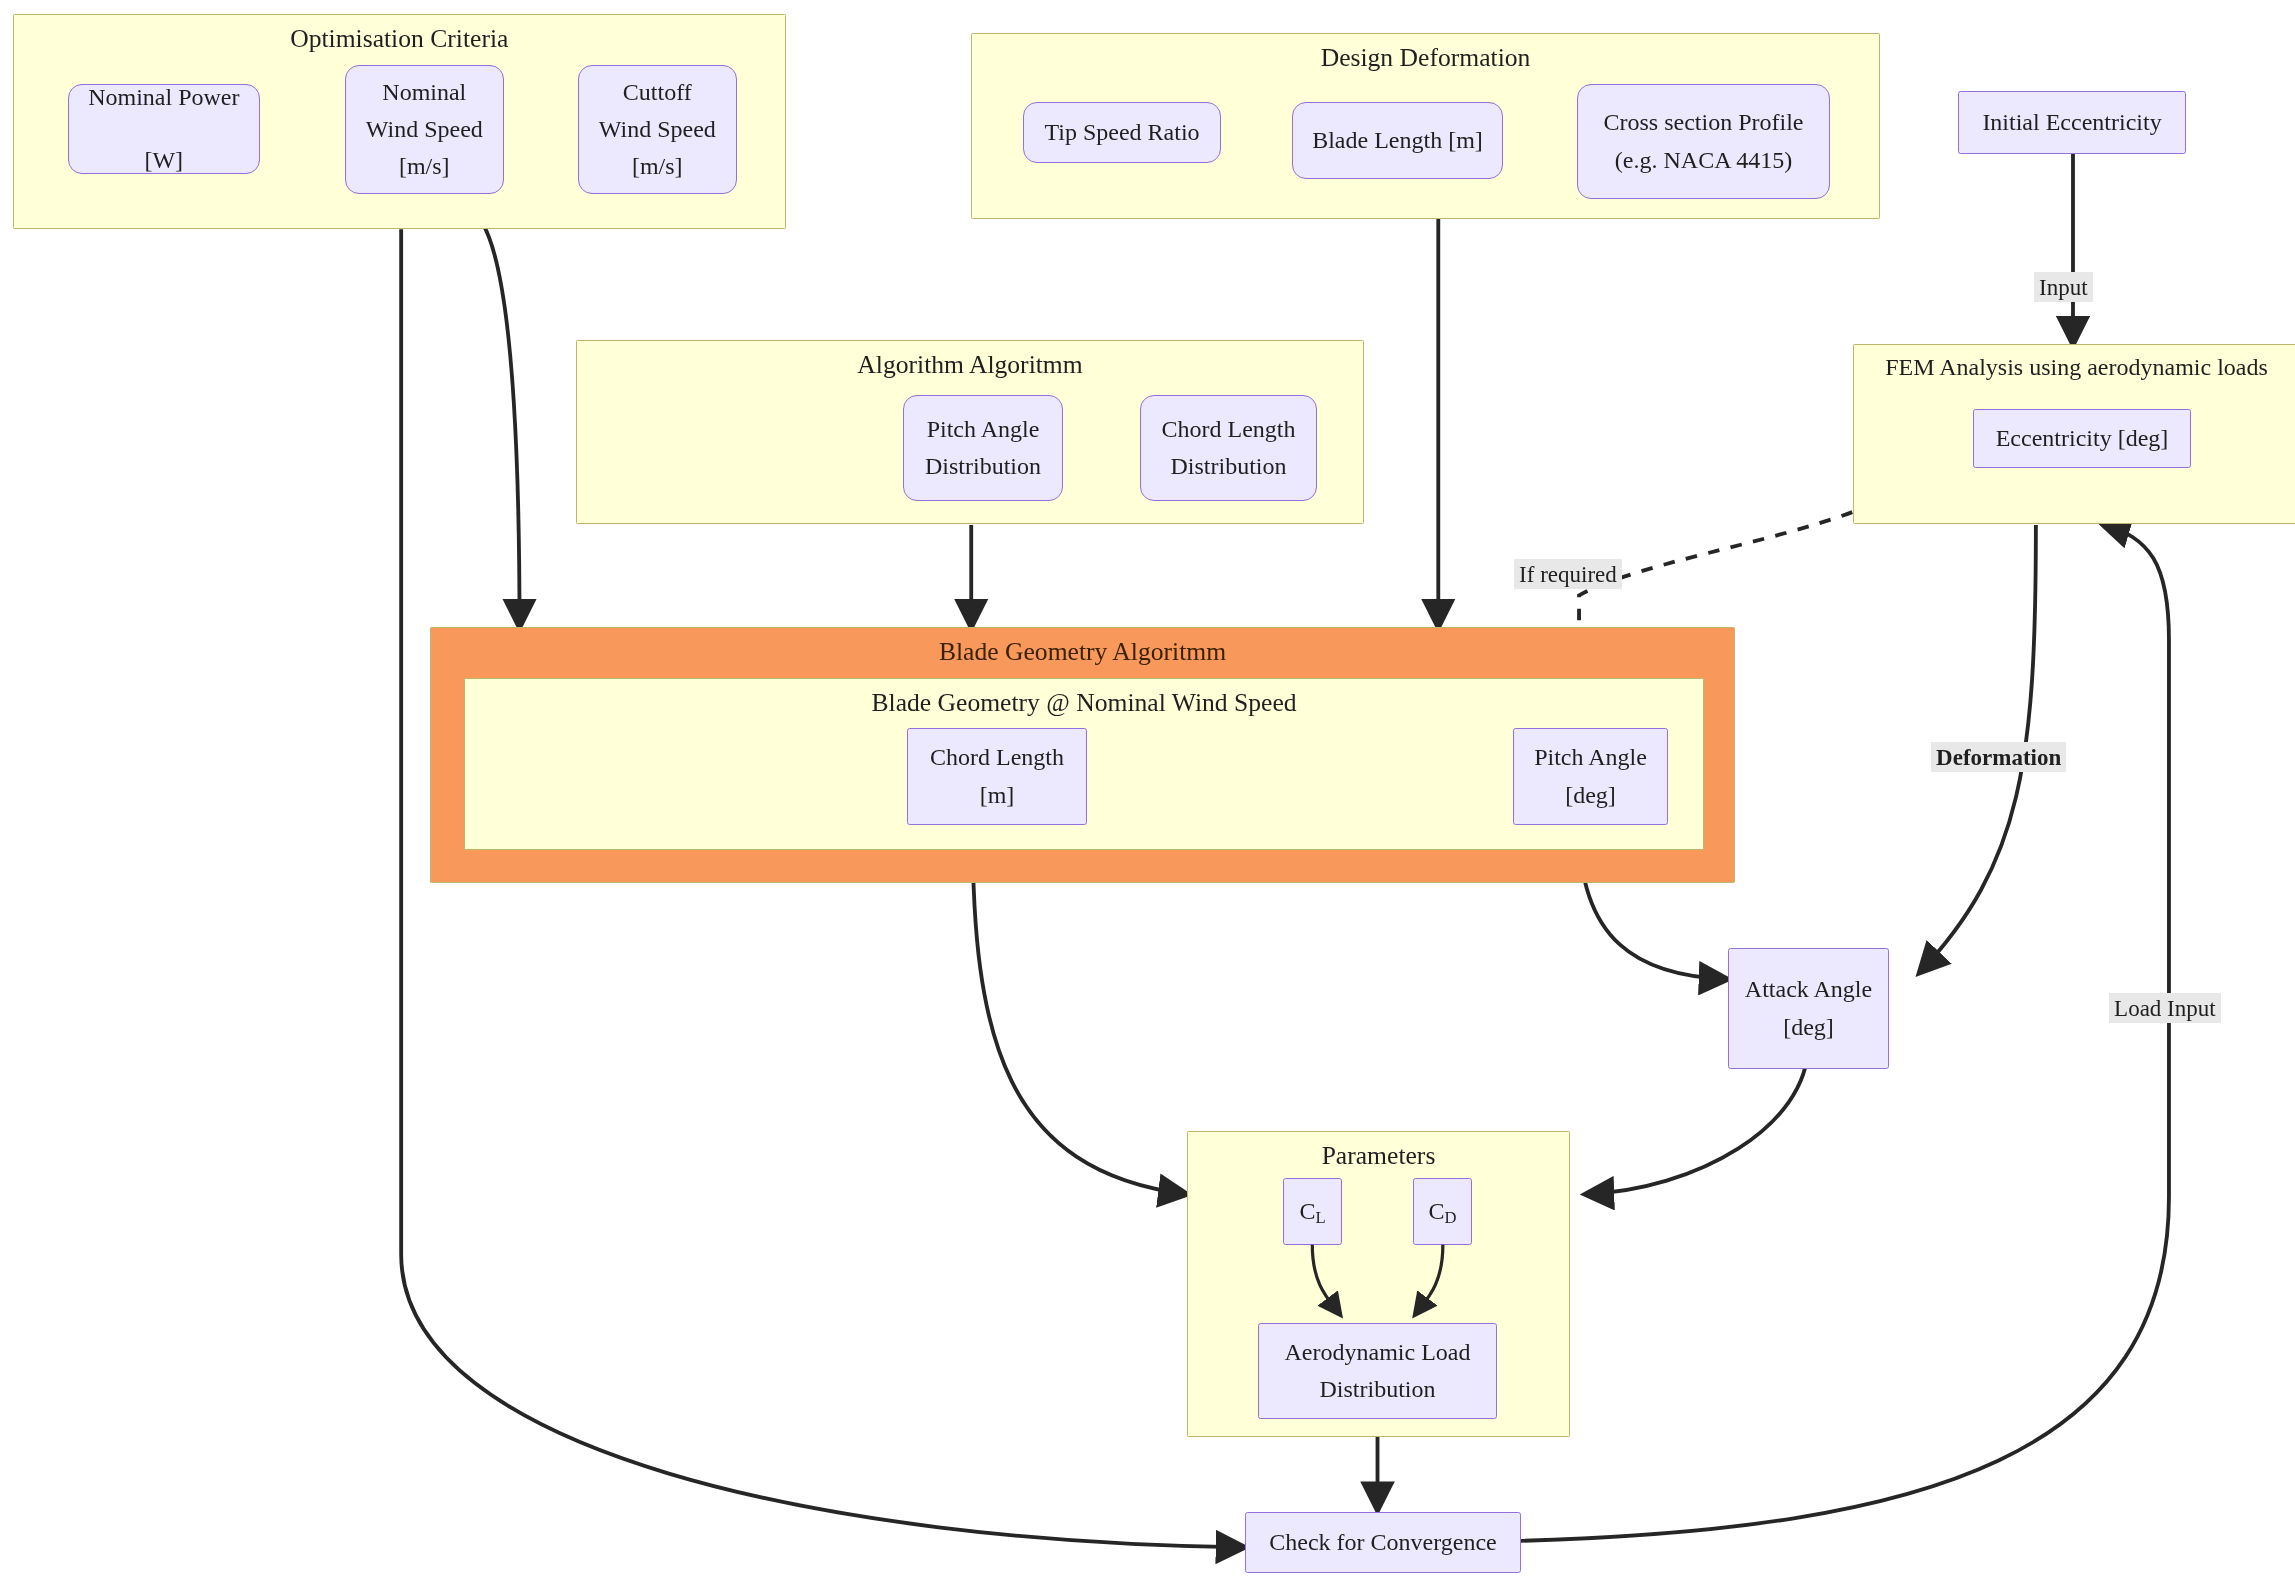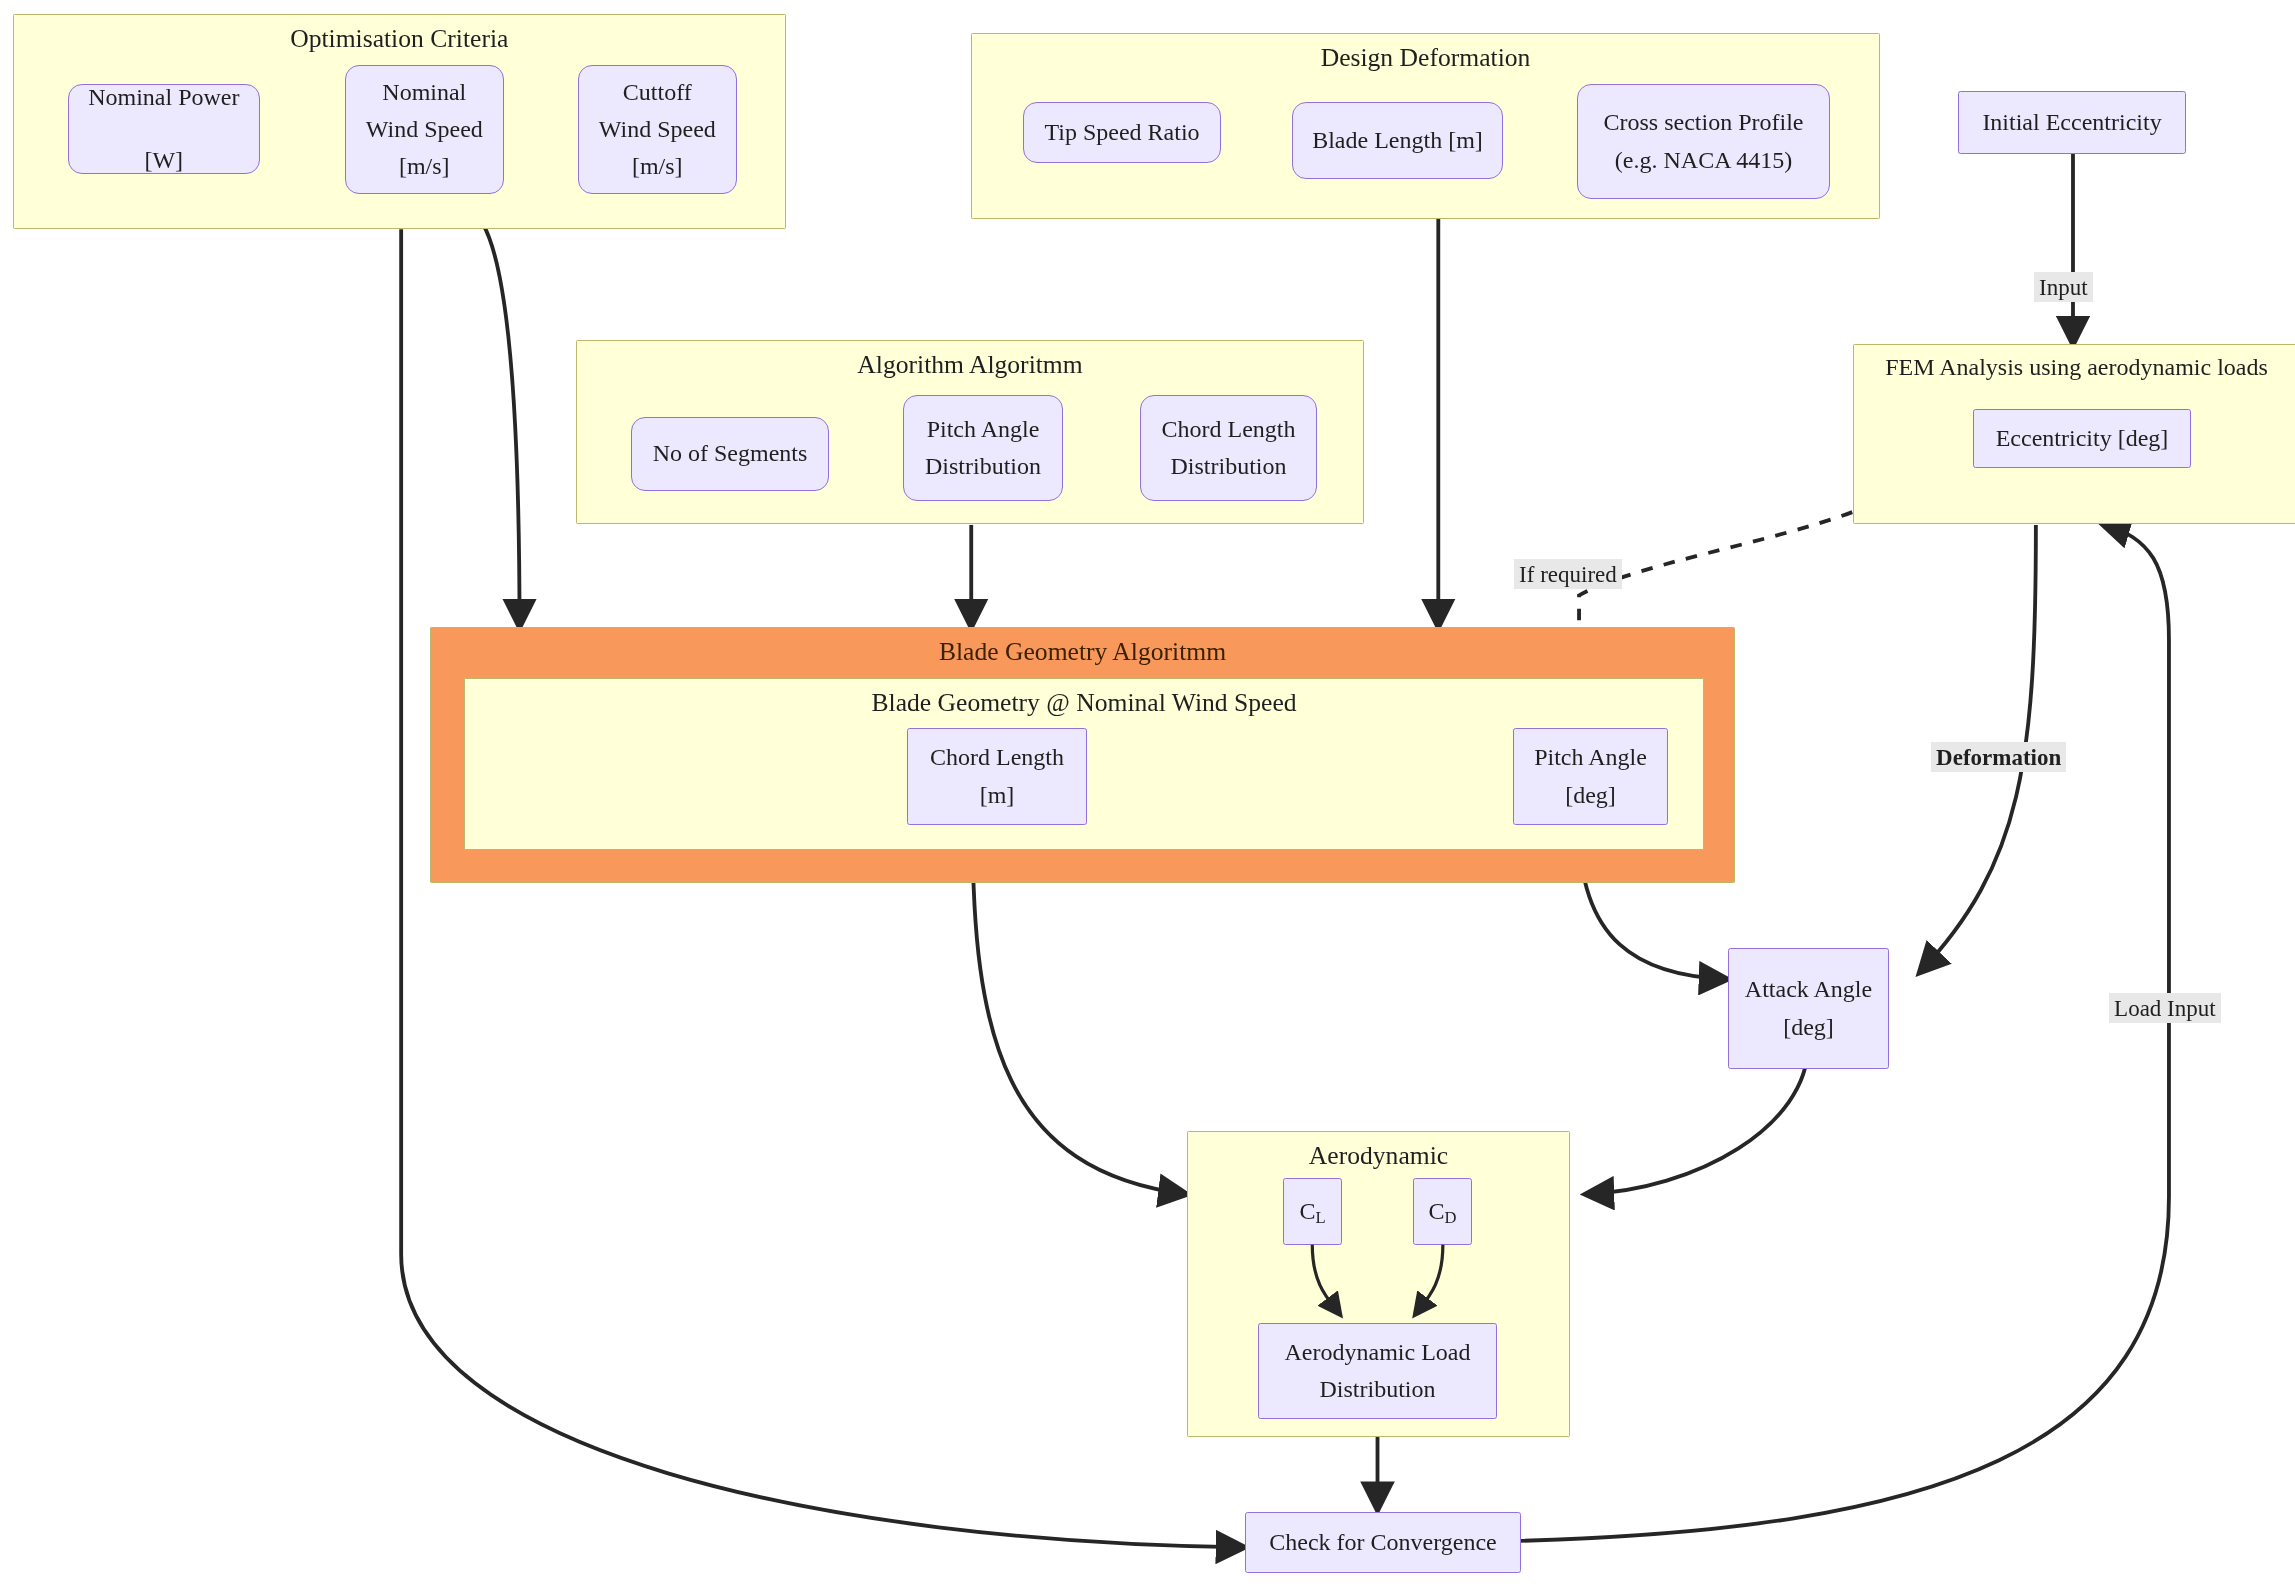--- a/index.html
+++ b/index.html
@@ -139,23 +139,20 @@
     </div>
   </div>
 
   <div class="node" style="left:1958px; top:91px; width:228px; height:63px;">
     <span class="ln">Initial Eccentricity</span>
   </div>
 
   <div class="cluster" style="left:576px; top:340px; width:788px; height:184px;">
     <div class="cluster-title">Algorithm Algoritmm</div>
 
-    <div class="node round" style="left:54px; top:76px; width:198px; height:74px;">
-      <span class="ln">No of Segments</span>
-    </div>
 
     <div class="node round" style="left:326px; top:54px; width:160px; height:106px;">
       <span class="ln">Pitch Angle</span>
       <span class="ln">Distribution</span>
     </div>
 
     <div class="node round" style="left:563px; top:54px; width:177px; height:106px;">
       <span class="ln">Chord Length</span>
       <span class="ln">Distribution</span>
     </div>
@@ -186,21 +183,21 @@
       </div>
     </div>
   </div>
 
   <div class="node" style="left:1728px; top:948px; width:161px; height:121px;">
     <span class="ln">Attack Angle</span>
     <span class="ln">[deg]</span>
   </div>
 
   <div class="cluster" style="left:1187px; top:1131px; width:383px; height:306px;">
-    <div class="cluster-title">Aerodynamic</div>
+    <div class="cluster-title">Parameters</div>
 
     <div class="node" style="left:95px; top:46px; width:59px; height:67px;">
       <span class="ln"><span>C</span><span class="sub">L</span></span>
     </div>
 
     <div class="node" style="left:225px; top:46px; width:59px; height:67px;">
       <span class="ln"><span>C</span><span class="sub">D</span></span>
     </div>
 
     <div class="node" style="left:70px; top:191px; width:239px; height:96px;">

